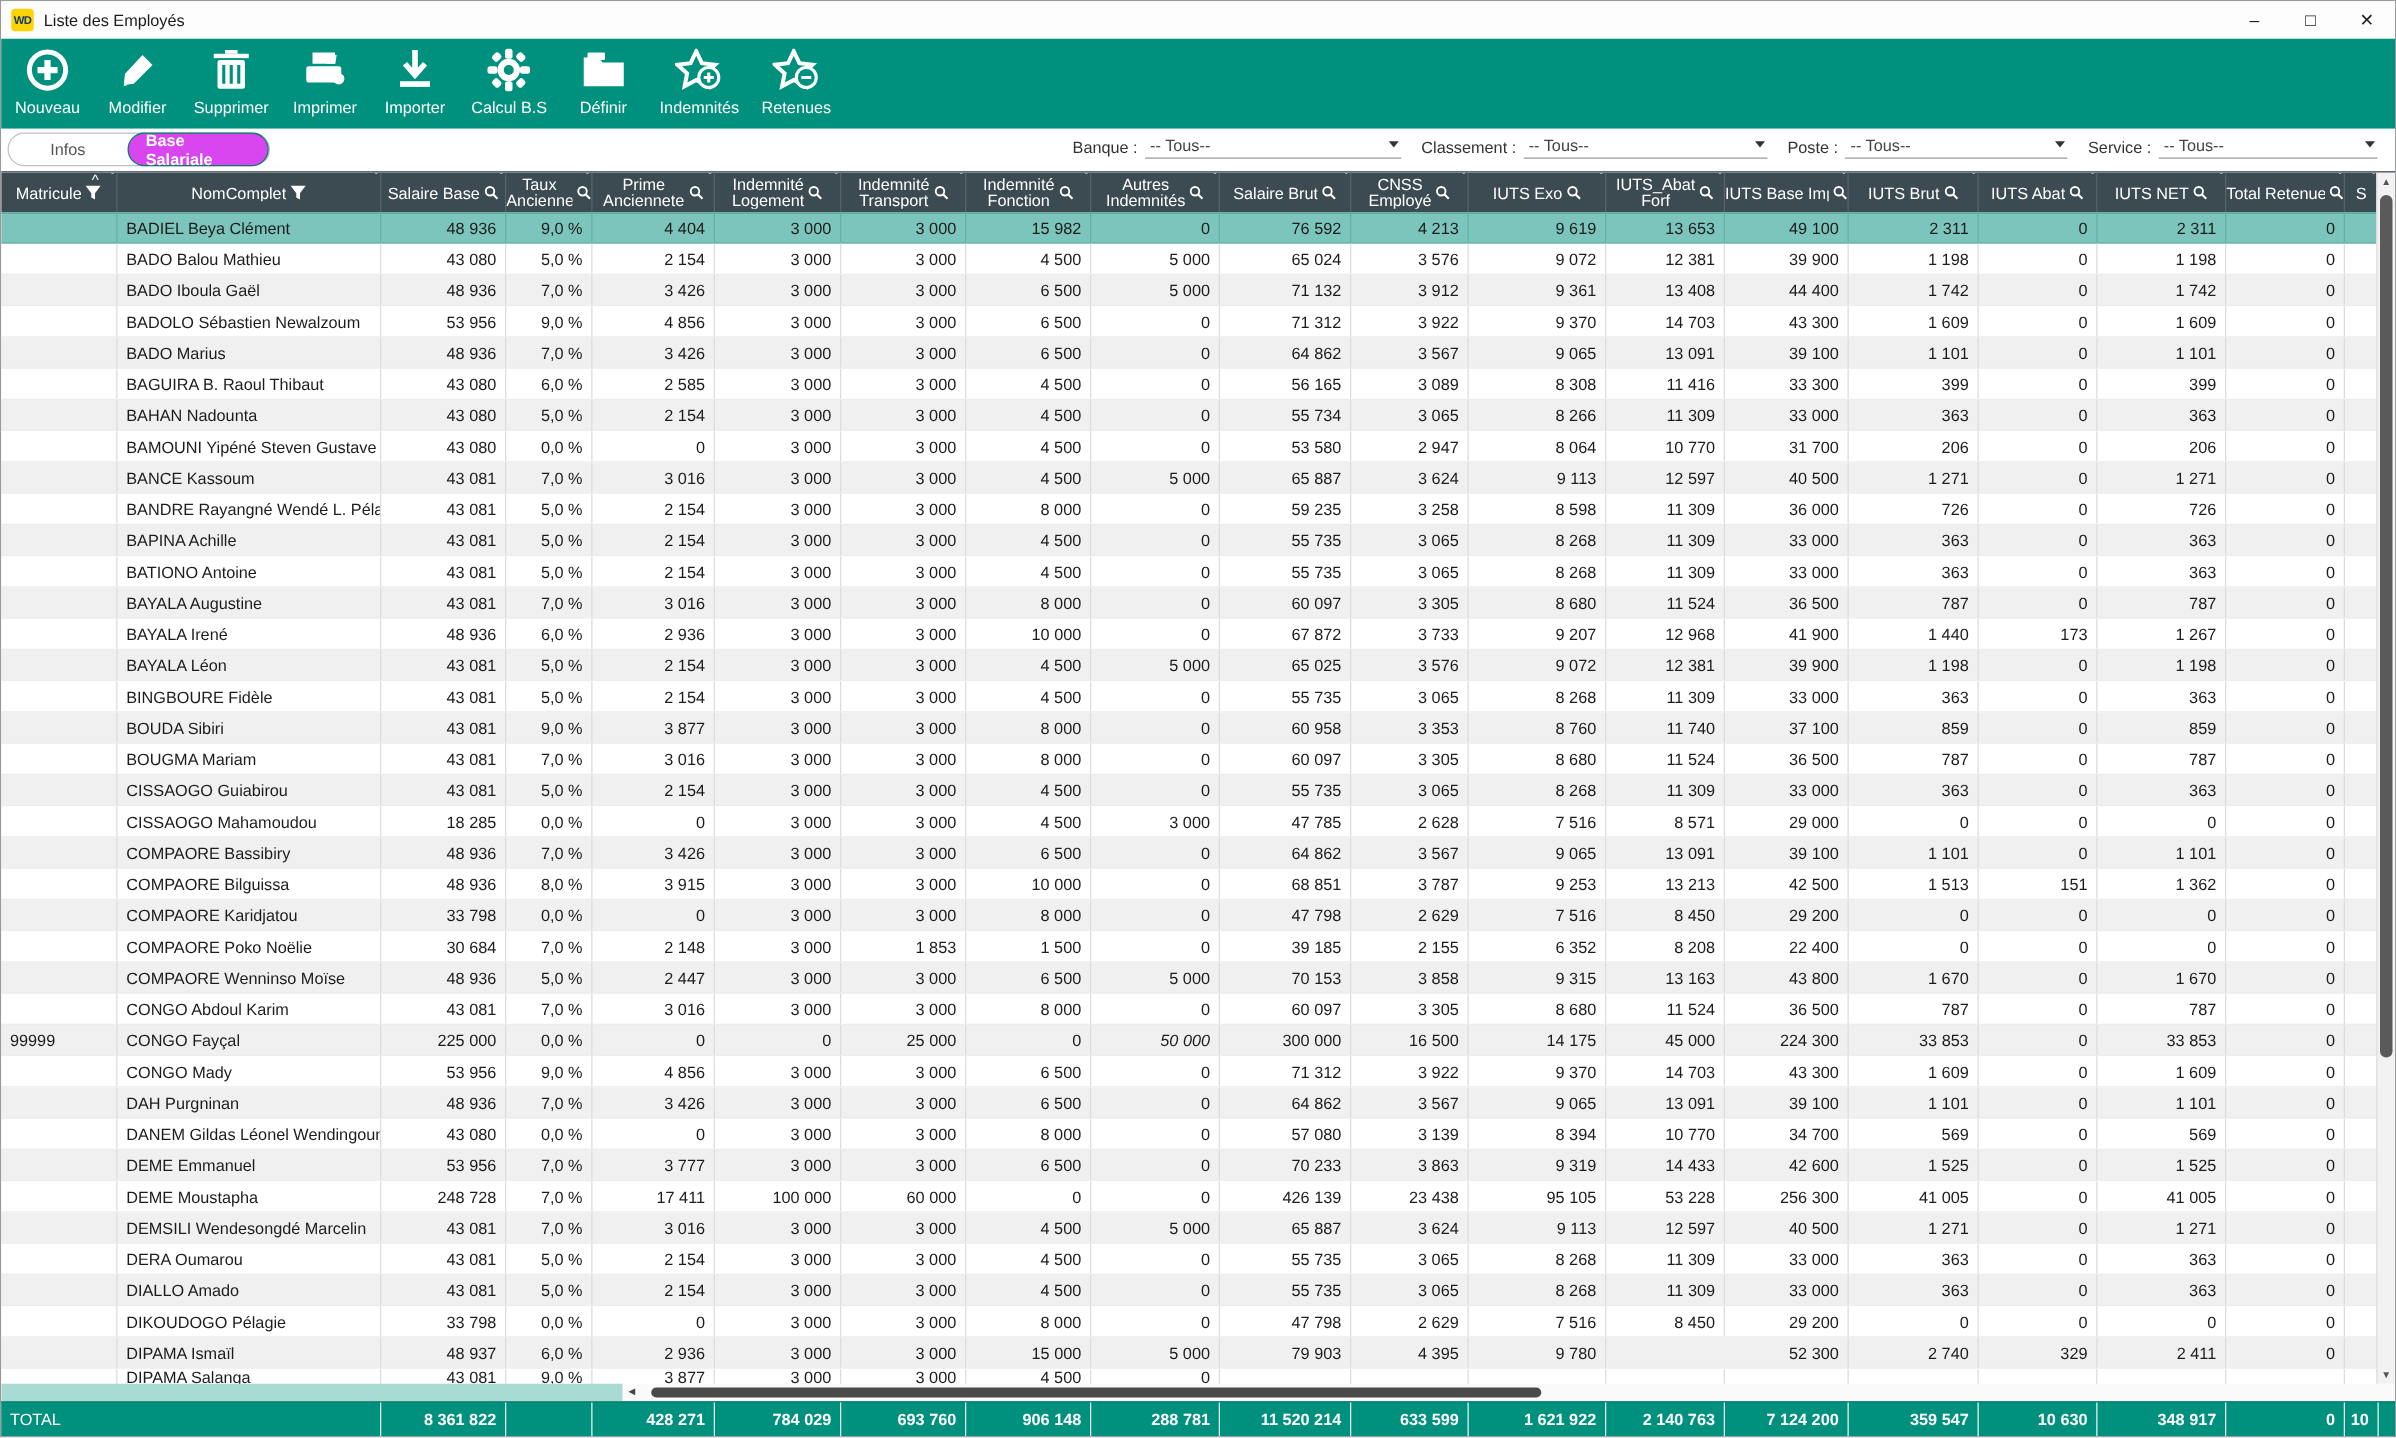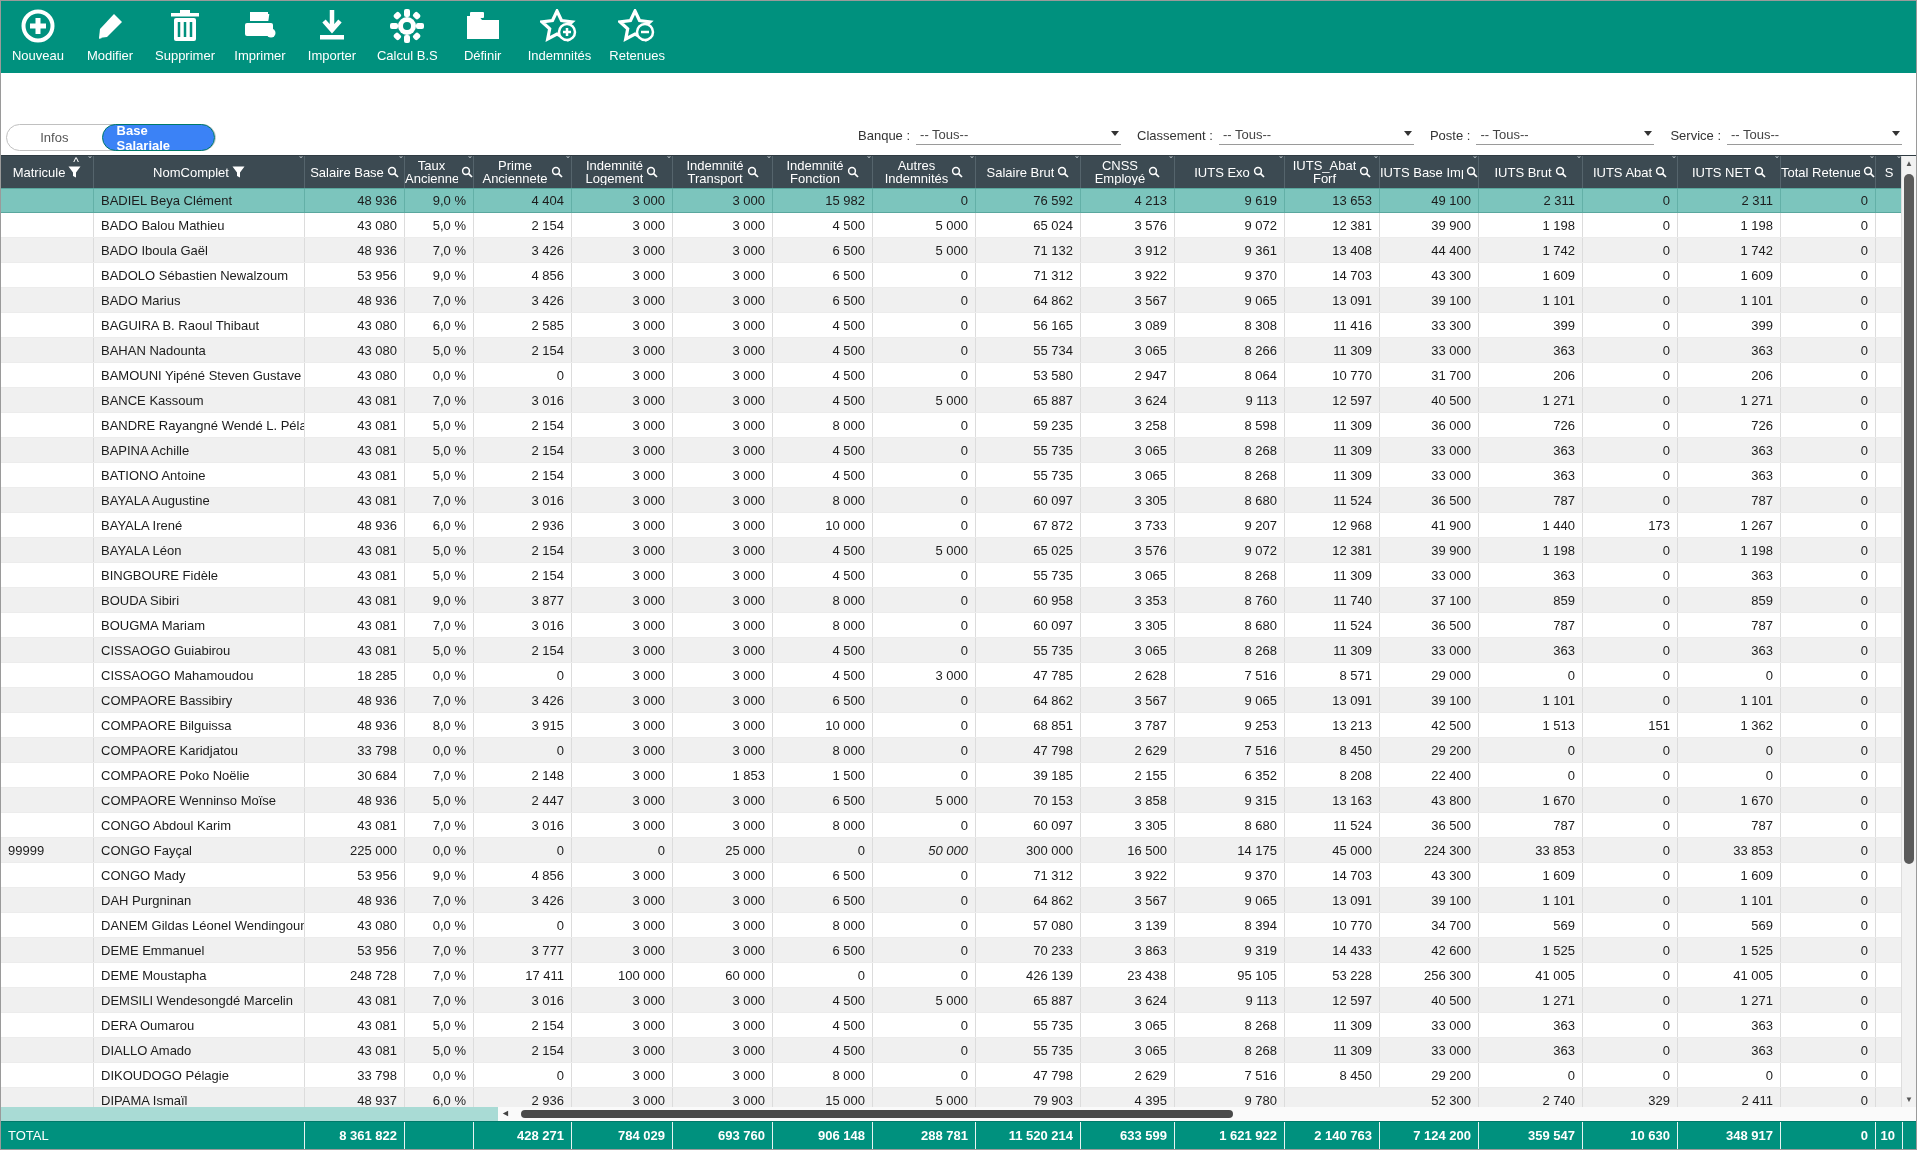--- a/index.html
+++ b/index.html
@@ -16,25 +16,25 @@
   .win-btn { width:45px; height:100%; display:flex; align-items:center; justify-content:center; font-size:14px; color:#222; cursor:pointer; }
 
   
   .toolbar { height:72px; background:#00917e; display:flex; align-items:flex-start; padding:4px 0 0 10px; gap:18px; flex:0 0 auto; }
   .tool { display:flex; flex-direction:column; align-items:center; justify-content:flex-start; color:#fff; cursor:pointer; min-width:54px; }
   .tool .ticon { height:42px; display:flex; align-items:center; justify-content:center; }
   .tool .ticon svg { display:block; }
   .tool .tlabel { font-size:13px; color:#fff; margin-top:1px; white-space:nowrap; }
 
   
-  .subbar { height:34px; background:#fff; display:flex; align-items:center; position:relative; flex:0 0 auto;margin-top:48px; }
+  .subbar { height:34px; background:#fff; display:flex; align-items:center; position:relative; flex:0 0 auto; }
   .tabs-pill { position:absolute; left:5px; top:3px; width:210px; height:27px; border:1px solid #c0c0c0; border-radius:15px;
     display:flex; align-items:center; background:#fff; }
   .tab-infos { width:100px; text-align:center; font-size:13px; color:#555; cursor:pointer; }
-  .tab-active { height:27px; margin:-1px 0; padding:0 14px; background:#3b82f6; border:1px solid #007a6a; border-radius:15px;
+  .tab-active { height:27px; margin:-1px 0; padding:0 14px; background:#d946ef; border:1px solid #007a6a; border-radius:15px;
     color:#fff; font-size:13px; font-weight:bold; display:flex; align-items:center; cursor:pointer; }
   .filters { position:absolute; right:14px; top:4px; display:flex; gap:16px; align-items:center; }
   .filter { display:flex; align-items:center; gap:6px; }
   .filter .flabel { font-size:13px; color:#333; white-space:nowrap; }
   .filter .fvalue { position:relative; border-bottom:1px solid #9a9a9a; height:20px; font-size:13px; color:#444;
     display:flex; align-items:center; padding:0 16px 0 4px; cursor:pointer; }
   .filter .arrow { position:absolute; right:2px; top:6px; width:0; height:0; border-left:4px solid transparent;
     border-right:4px solid transparent; border-top:5px solid #333; }
 
   
@@ -70,20 +70,29 @@
   .tfoot { height:28px; background:#00917e; display:flex; color:#fff; flex:0 0 auto; border-top:1px solid #007a6a; }
   .tf { flex:0 0 auto; font-size:13px; font-weight:bold; color:#fff; padding:0 7px; display:flex; align-items:center;
     justify-content:flex-end; border-right:1px solid #e8f4f2; overflow:hidden; white-space:nowrap; }
   .tf.label { justify-content:flex-start; font-weight:normal; }
 </style>
 </head>
 <body>
 
 <div class="window">
 
+  <div class="titlebar">
+    <div class="app-icon">WD</div>
+    <div class="win-title">Liste des Employés</div>
+    <div class="win-controls">
+      <div class="win-btn">–</div>
+      <div class="win-btn">□</div>
+      <div class="win-btn">✕</div>
+    </div>
+  </div>
 
   <div class="toolbar">
       <div class="tool">
         <span class="ticon">
           <svg width="36" height="36" viewBox="0 0 36 36">
             <circle cx="18" cy="18" r="14.5" fill="none" stroke="#fff" stroke-width="4"></circle>
             <path d="M18 10v16M10 18h16" stroke="#fff" stroke-width="5"></path>
           </svg>
         </span>
         <span class="tlabel">Nouveau</span>

